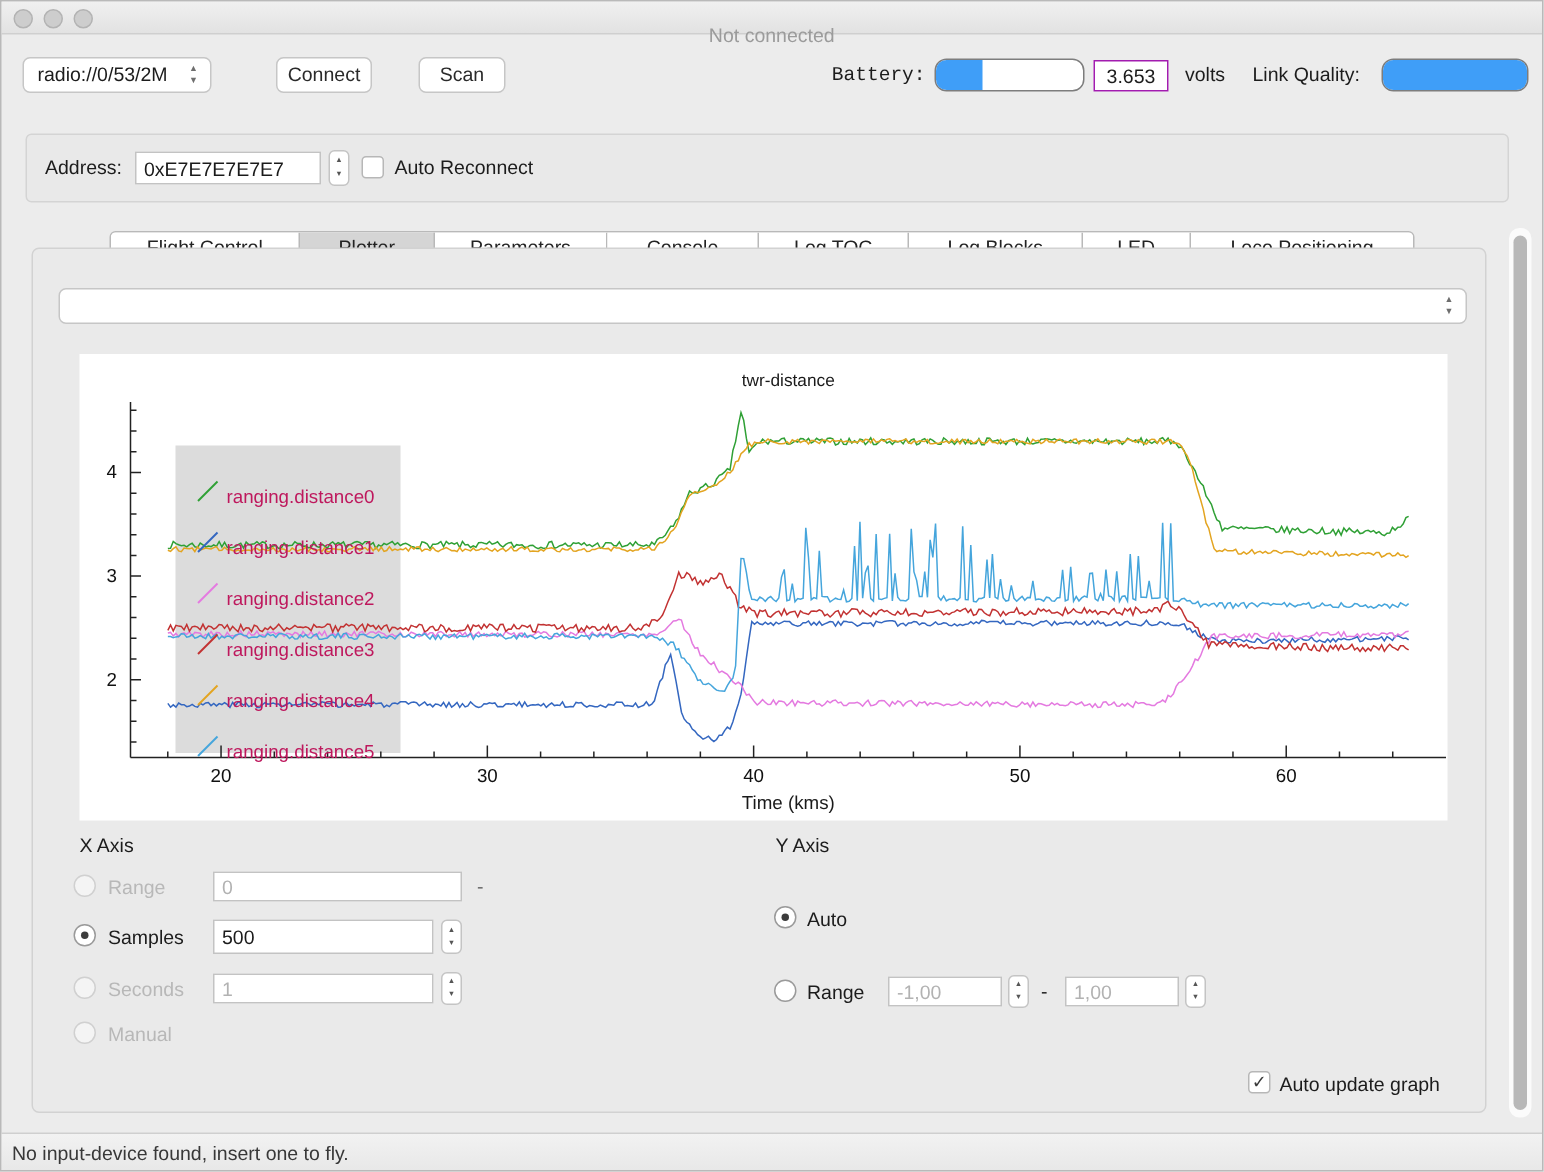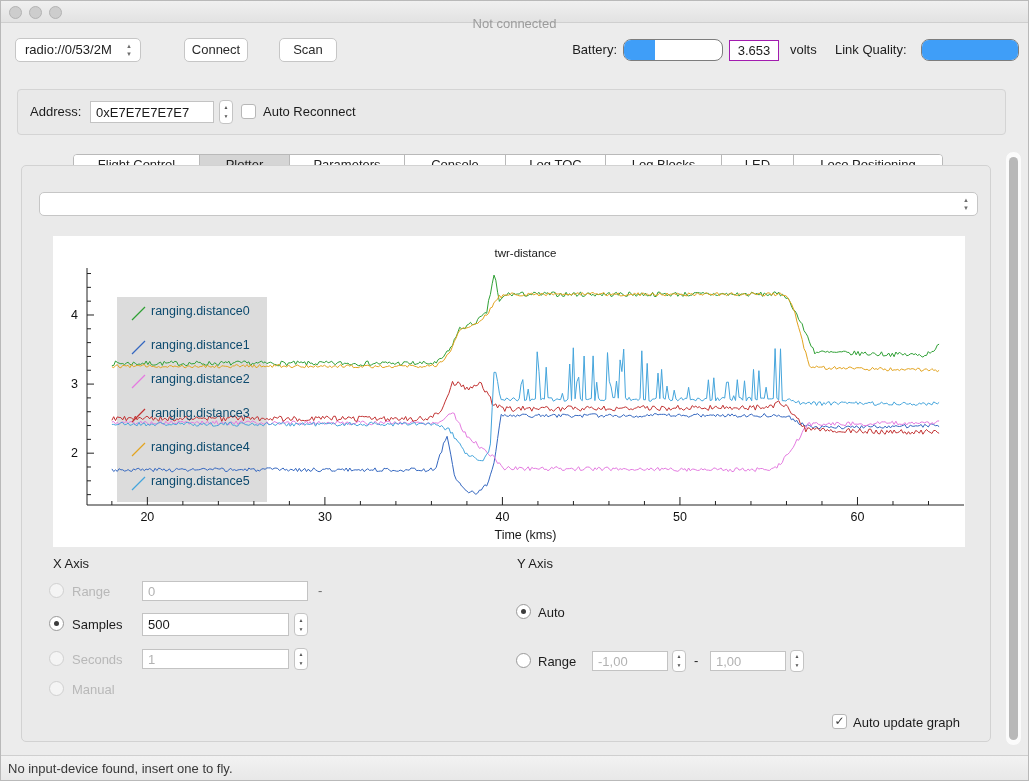--- a/index.html
+++ b/index.html
@@ -45,21 +45,21 @@
     border:1px solid #b9b9b9;border-radius:4px;overflow:hidden;background:#fff;}
   .tab-seg{height:100%;border-right:1px solid #b9b9b9;background:#fff;text-align:center;
     line-height:20px;color:#222;}
   .tab-seg:last-child{border-right:none;}
   .tab-seg.selected{background:#d5d5d5;}
   
   #tab-pane{left:20px;top:164px;width:970px;height:577px;background:#eaeaea;border:1px solid #d2d2d2;border-radius:5px;padding-left:48px;}
   #plot-select{left:17px;top:26px;width:939px;}
   .plot-area{position:absolute;left:31px;top:70px;width:912px;height:311px;background:#ffffff;}
   .legend{position:absolute;left:64px;top:61px;width:150px;height:205px;padding:7px 0 0 12px;}
-  .legend-entry{height:34px;display:flex;align-items:flex-start;font-size:12.5px;color:#0c4a6e;}
+  .legend-entry{height:34px;display:flex;align-items:flex-end;font-size:12.5px;color:#be185d;}
   .legend-entry svg{margin-right:2px;}
   
   .sec-title{position:absolute;color:#1c1c1c;}
   .radio{position:absolute;width:15px;height:15px;border-radius:50%;background:#fff;border:1px solid #9a9a9a;}
   .radio.dis{border-color:#d0d0d0;background:#f4f4f4;}
   .radio.on::after{content:"";position:absolute;left:4px;top:4px;width:5px;height:5px;border-radius:50%;background:#3c3c3c;}
   .r-label{position:absolute;color:#1c1c1c;}
   .r-label.dis{color:#b8b8b8;}
   .dash{position:absolute;color:#6a6a6a;}
   .dash.dark{color:#1c1c1c;}
@@ -85,21 +85,21 @@
   </div>
 
   <div class="toolbar">
     <div class="combo" style="left:14px;width:126px;">
       <span>radio://0/53/2M</span>
       <span class="chev">▲<br>▼</span>
     </div>
     <div class="btn" style="left:183px;width:64px;">Connect</div>
     <div class="btn" style="left:278px;width:58px;">Scan</div>
 
-    <div class="tb-label" style="left:540px;width:76px;text-align:right;">Battery:</div>
+    <div class="tb-label" style="left:540px;width:76px;text-align:right;font-family:Liberation Mono, monospace;">Battery:</div>
     <div class="bar" style="left:622px;width:100px;">
       <div class="fill" style="width: 32%;"></div>
     </div>
     <div class="val-box" style="left:728px;width:50px;">3.653</div>
     <div class="tb-label" style="left:789px;">volts</div>
     <div class="tb-label" style="left:834px;">Link Quality:</div>
     <div class="bar" style="left:920px;width:98px;">
       <div class="fill" style="width: 100%;"></div>
     </div>
   </div>

